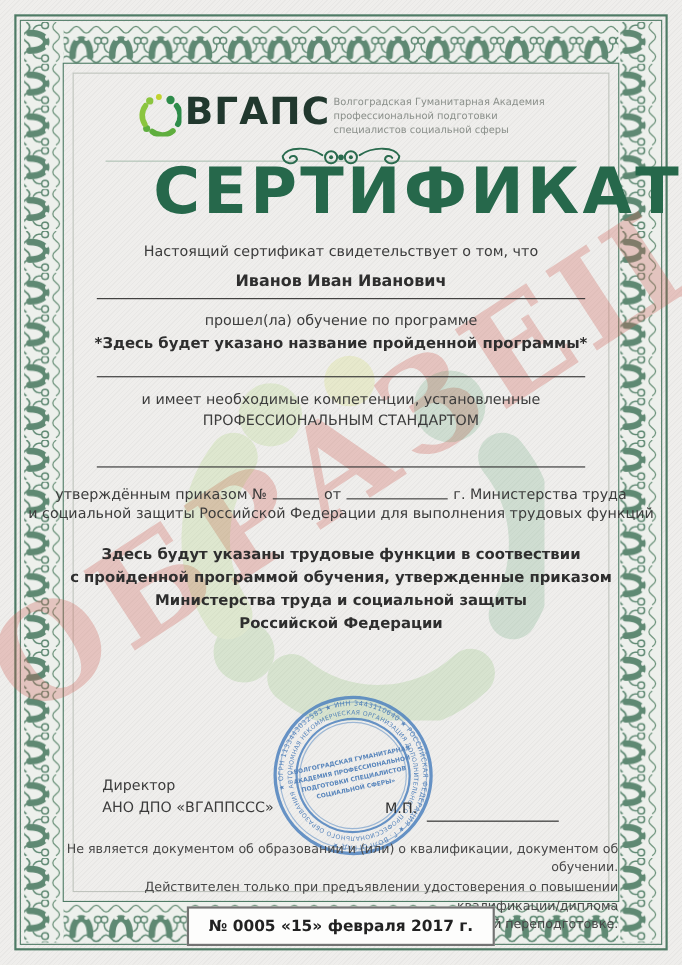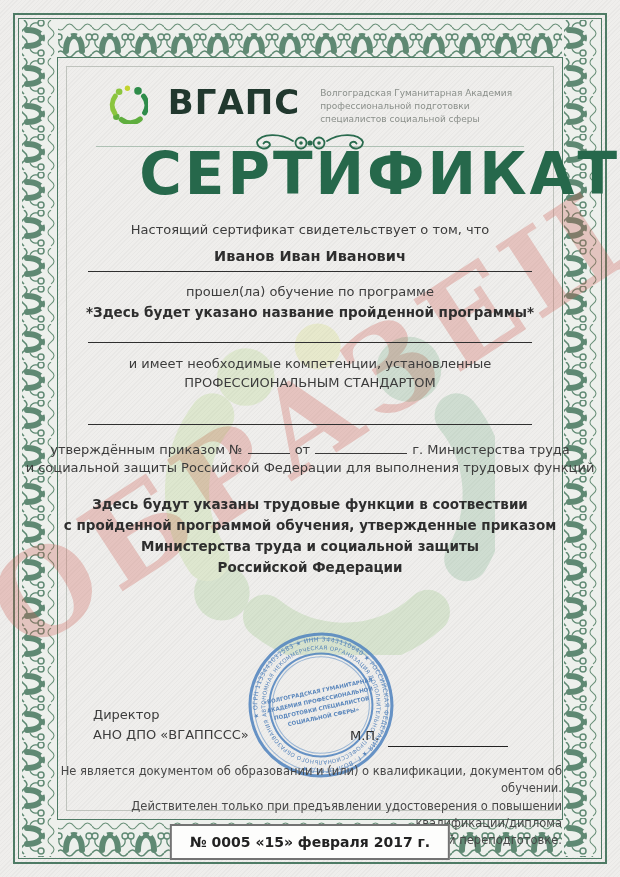--- a/index.html
+++ b/index.html
@@ -23,21 +23,21 @@
   .band-right{left:562px;top:20px;}
   
   .wm-text{
     left:50%;top:420px;transform:translate(-50%,-50%) rotate(-33deg);
     font-family:"DejaVu Serif","Liberation Serif",serif;font-weight:bold;
     font-size:118px;letter-spacing:8px;white-space:nowrap;
     color:rgba(205,95,85,0.30);z-index:1;
   }
   .wm-logo{left:150px;top:310px;width:345px;height:345px;opacity:0.16;z-index:1;}
   
-  .brand{left:0;right:0;top:82px;display:flex;justify-content:center;align-items:flex-start;gap:20px;z-index:2;}
+  .brand{left:0;right:0;top:82px;display:flex;justify-content:center;align-items:flex-start;gap:3px;z-index:2;}
   .brand-icon{width:40px;height:40px;margin-top:2px;}
   .brand-name{font-size:34px;font-weight:bold;color:#21382e;letter-spacing:1px;line-height:40px;}
   .brand-tagline{font-size:9px;color:#8a8f8a;line-height:1.45;margin-top:5px;}
   .flourish{left:50%;top:130px;transform:translateX(-50%);width:130px;height:26px;z-index:2;}
   .flourish-rule{left:96px;width:428px;top:146px;border-top:1px solid #aec1b4;z-index:1;}
   .title{left:0;right:0;top:144px;text-align:right;font-size:58px;line-height:1.05;
     font-weight:bold;color:#26684b;letter-spacing:3px;z-index:2;}
   
   .t{left:0;right:0;text-align:center;z-index:2;font-size:13px;color:#3c3c3c;}
   .bold{font-weight:bold;color:#2e2e2e;}

